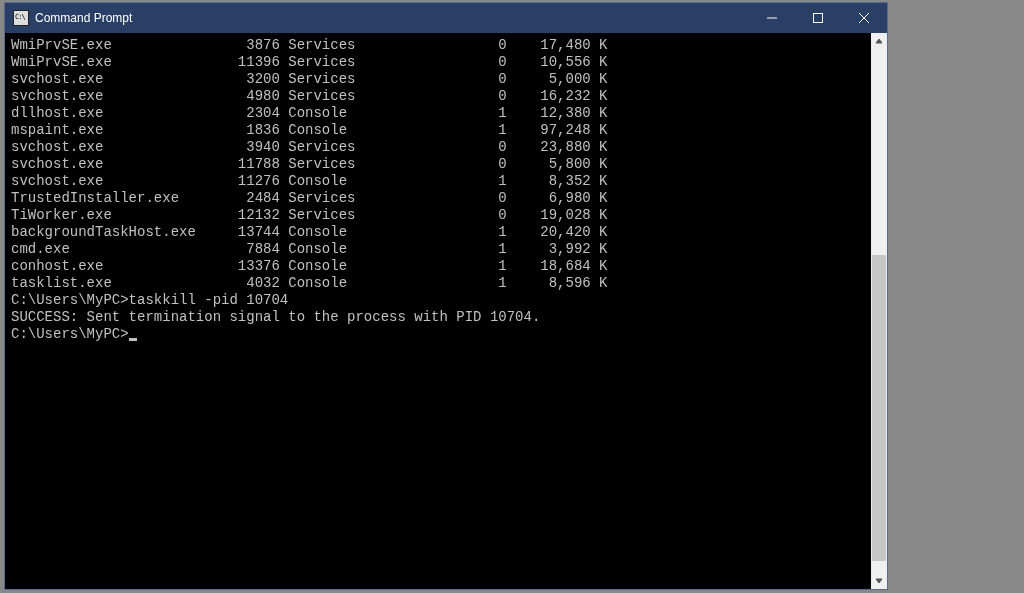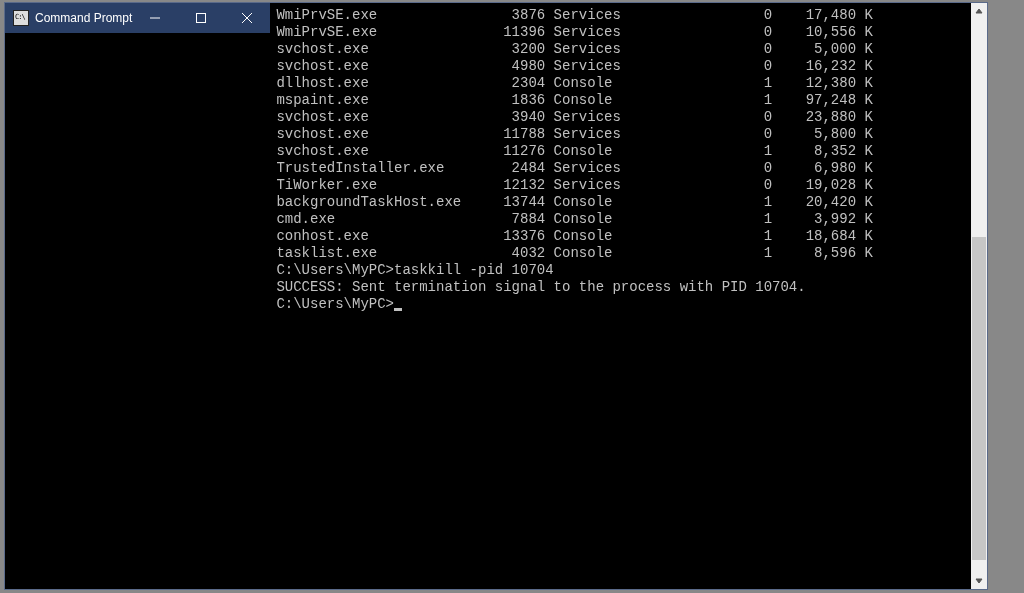--- a/index.html
+++ b/index.html
@@ -7,25 +7,25 @@
   body {
     width: 1024px;
     height: 593px;
     background: #888;
     font-family: Consolas, 'Courier New', monospace;
     overflow: hidden;
   }
   .window {
     position: absolute;
     left: 4px; top: 2px;
-    width: 984px; height: 588px;
+    width: 884px; height: 588px;
     background: #000;
     border: 1px solid #5a6a8a;
     display: flex;
-    flex-direction: row;
+    flex-direction: column;
   }
   .titlebar {
     height: 30px;
     background: #2a3f66;
     display: flex;
     align-items: center;
     user-select: none;
   }
   .titlebar .icon {
     width: 16px; height: 16px;

